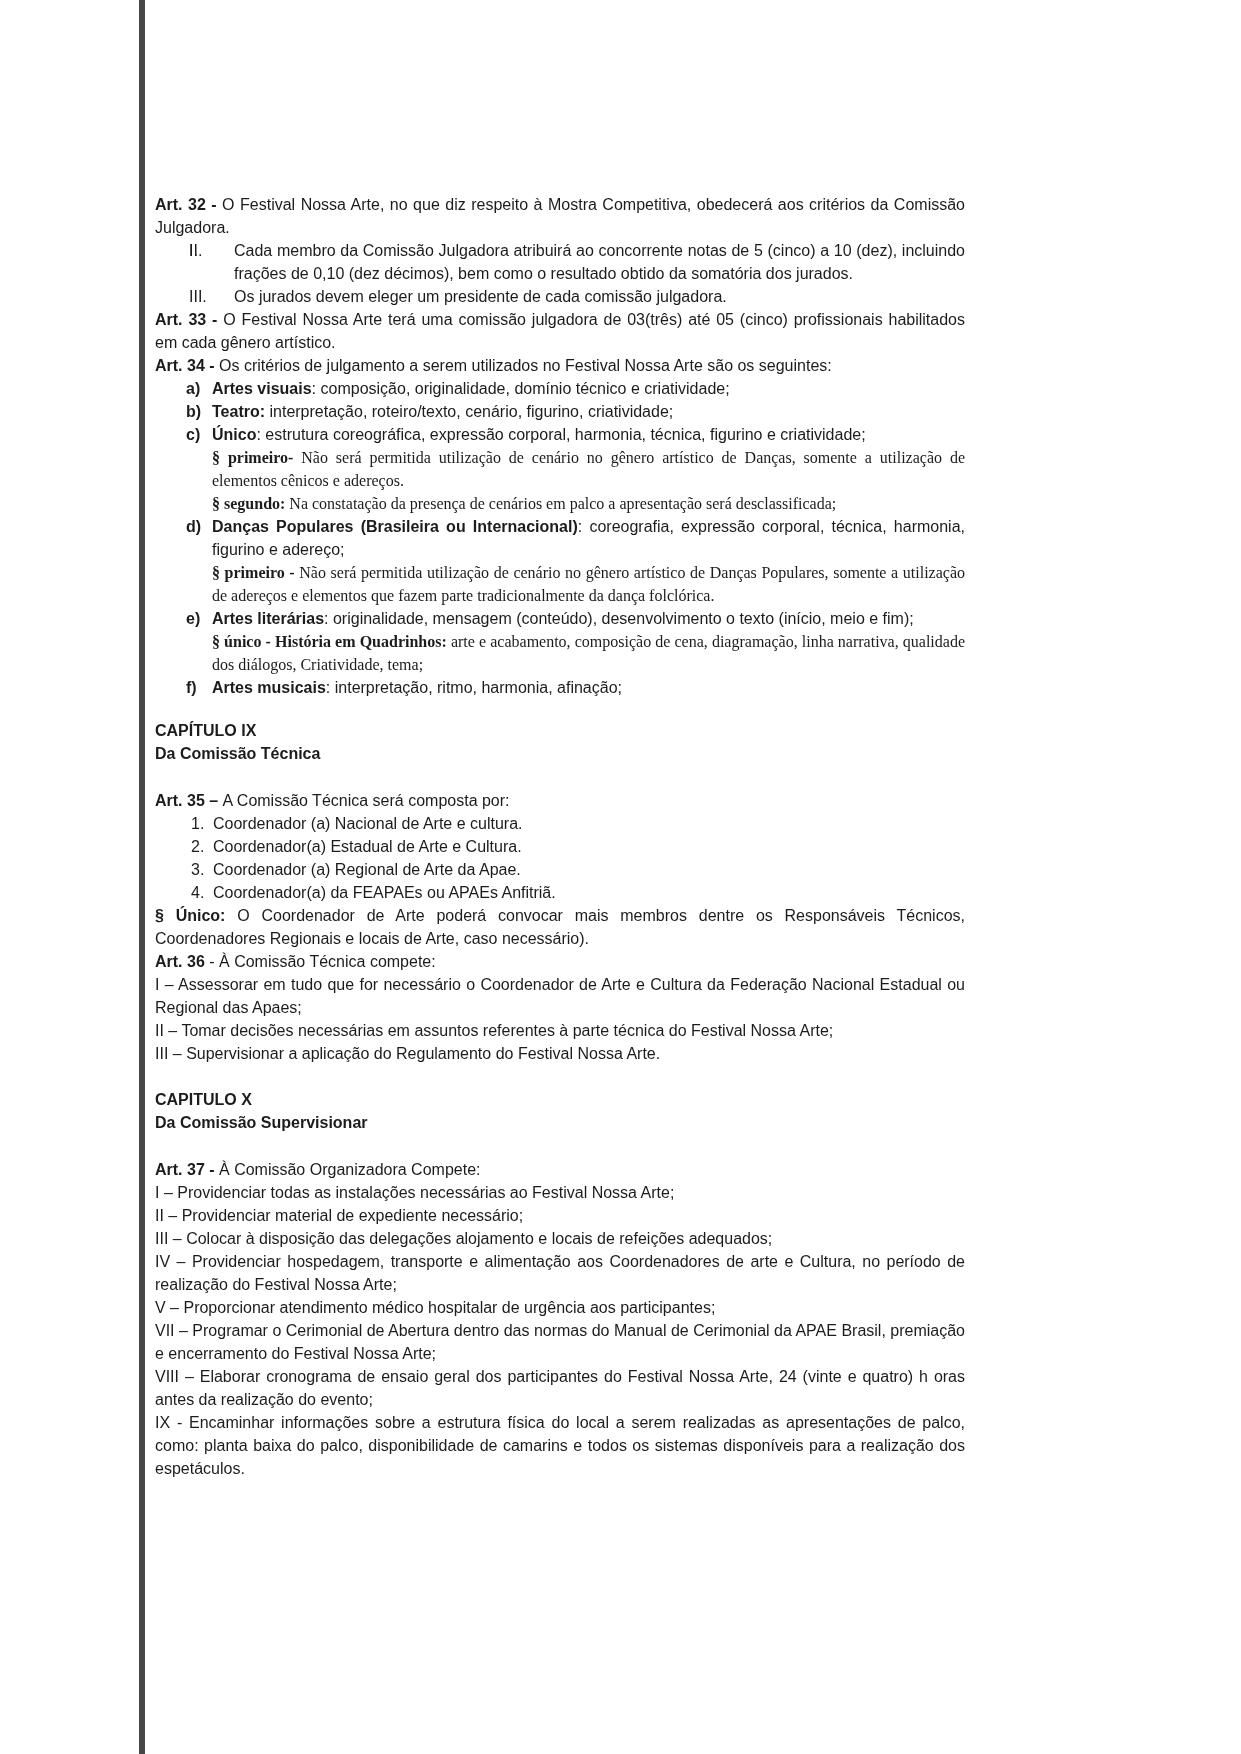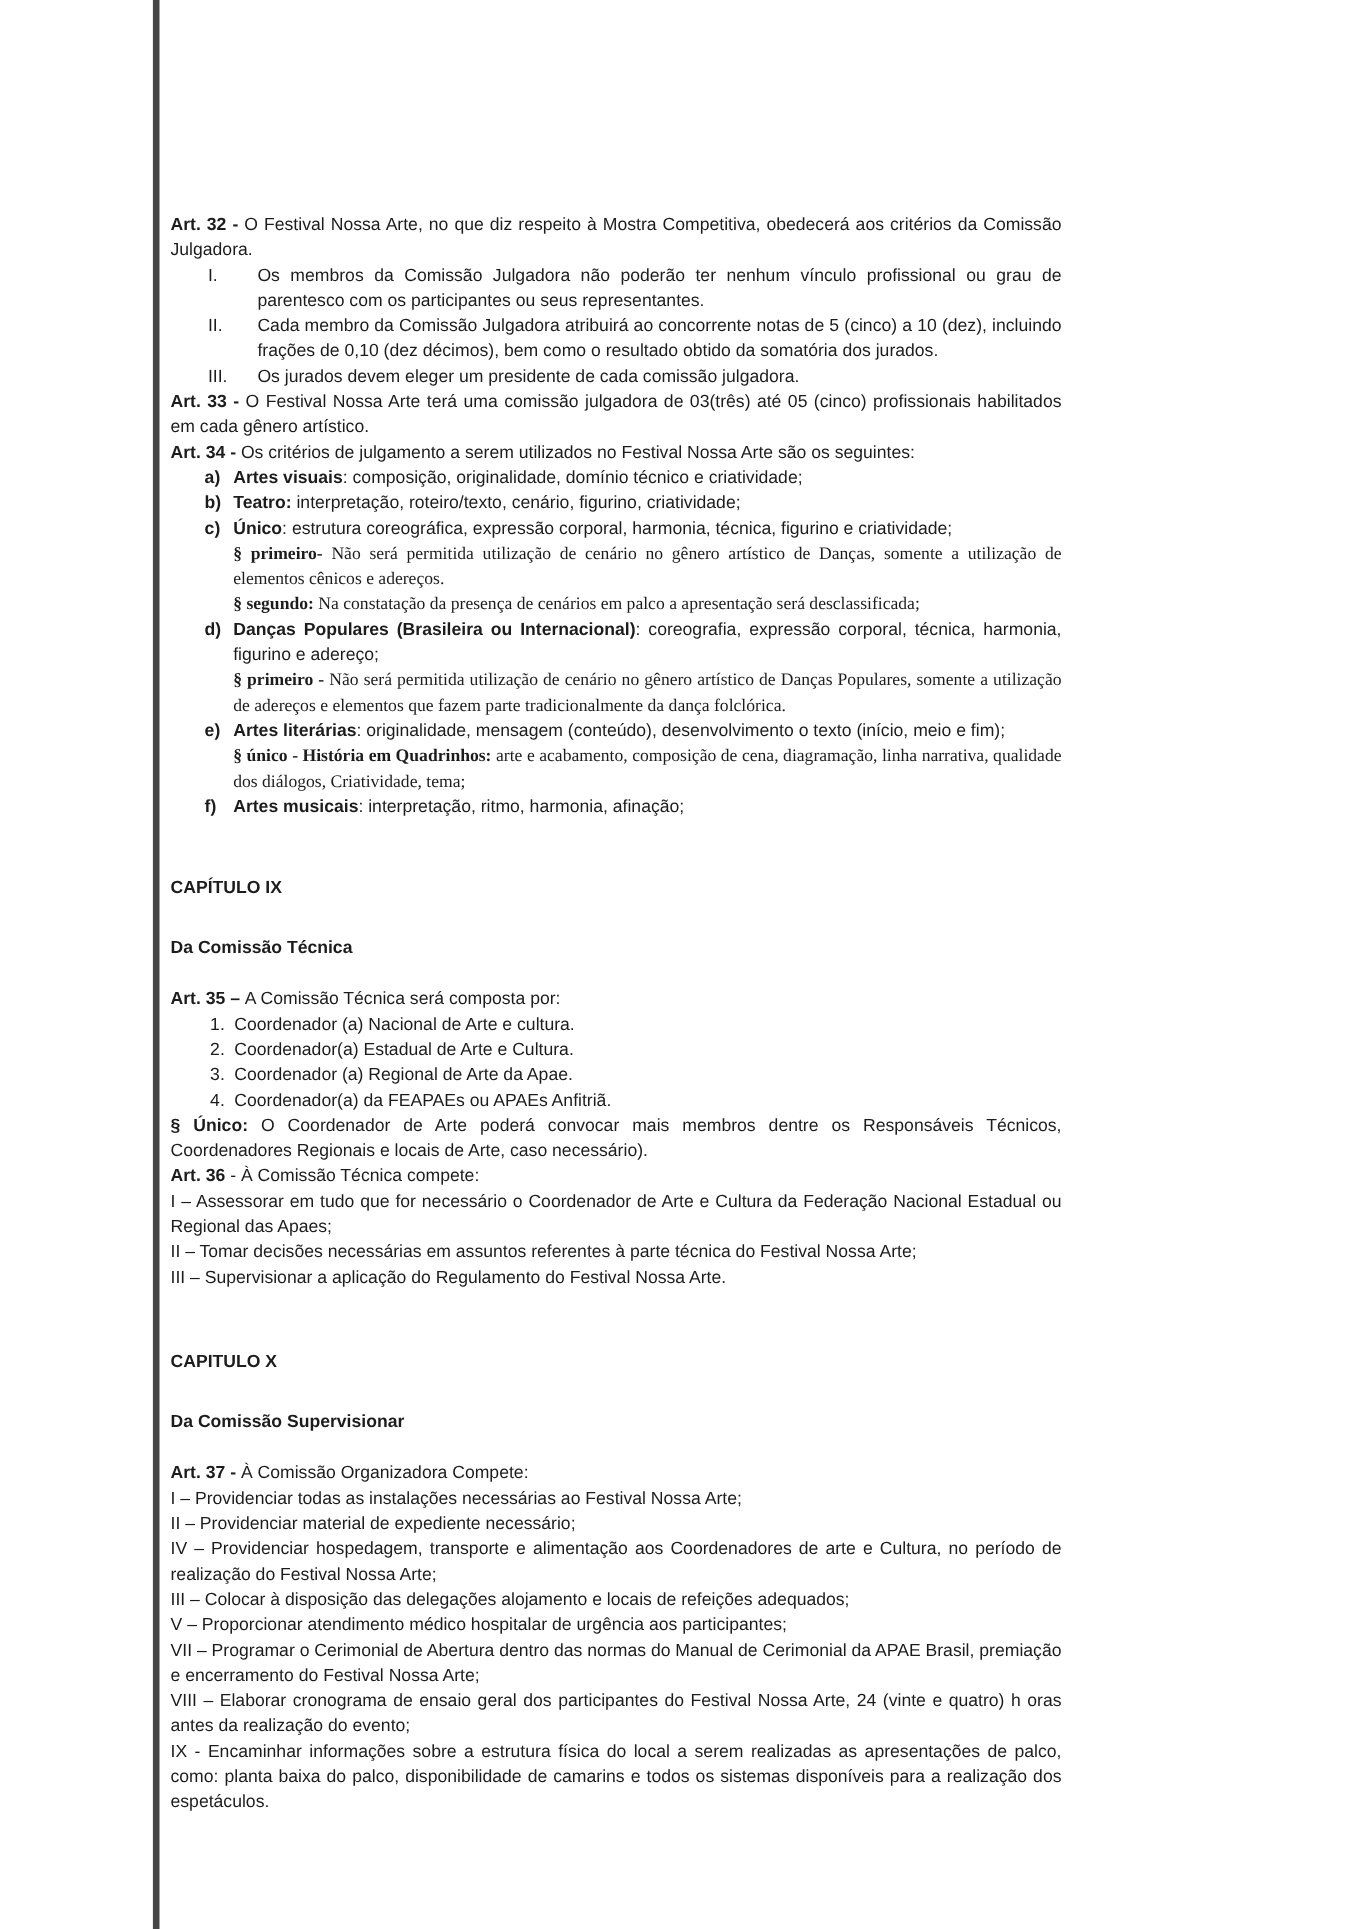--- a/index.html
+++ b/index.html
@@ -26,41 +26,41 @@
   .doc{
     position:absolute;
     left:155px;top:193px;
     width:810px;
     color:#1c1c1c;
     font-size:16px;
     line-height:23px;
     text-align:justify;
   }
   .blk{position:relative;}
-  .b-heading{font-weight:700;text-align:left;margin-top:31px;}
+  .b-heading{font-weight:700;text-align:left;}
   .b-para{}
   .marker{position:absolute;top:0;}
   .b-roman{padding-left:79px;}
   .b-roman > .marker{left:34px;}
   .b-letter{padding-left:57px;}
   .b-letter > .marker{left:31px;font-weight:700;}
   .b-sub{padding-left:57px;font-family:Liberation Serif, serif;}
   .b-num{padding-left:58px;}
   .b-num > .marker{left:36px;}
   b{font-weight:700;}
   .spacer{width:100%;}
 </style>
 </head>
 <body>
 
 <div class="page">
   <div class="edge-line"></div>
   <div class="doc">
       <div class="blk b-para"><b>Art. 32 - </b><span>O Festival Nossa Arte, no que diz respeito à Mostra Competitiva, obedecerá aos critérios da Comissão Julgadora.</span></div>
-      <div class="blk b-roman"><span class="marker">I.</span><span>Os membros da Comissão Julgadora não poderão ter nenhum vínculo profissional ou grau de parentesco com os participantes ou seus representantes.</span></div>
+      <div class="blk b-roman"><span class="marker">I.</span></div>
       <div class="blk b-roman"><span class="marker">II.</span><span>Cada membro da Comissão Julgadora atribuirá ao concorrente notas de 5 (cinco) a 10 (dez), incluindo frações de 0,10 (dez décimos), bem como o resultado obtido da somatória dos jurados.</span></div>
       <div class="blk b-roman"><span class="marker">III.</span><span>Os jurados devem eleger um presidente de cada comissão julgadora.</span></div>
       <div class="blk b-para"><b>Art. 33 - </b><span>O Festival Nossa Arte terá uma comissão julgadora de 03(três) até 05 (cinco) profissionais habilitados em cada gênero artístico.</span></div>
       <div class="blk b-para"><b>Art. 34 - </b><span>Os critérios de julgamento a serem utilizados no Festival Nossa Arte são os seguintes:</span></div>
       <div class="blk b-letter"><span class="marker">a)</span><b>Artes visuais</b><span>: composição, originalidade, domínio técnico e criatividade;</span></div>
       <div class="blk b-letter"><span class="marker">b)</span><b>Teatro:</b><span> interpretação, roteiro/texto, cenário, figurino, criatividade;</span></div>
       <div class="blk b-letter"><span class="marker">c)</span><b>Único</b><span>:  estrutura  coreográfica, expressão  corporal, harmonia, técnica, figurino e criatividade;</span></div>
       <div class="blk b-sub"><b>§ primeiro- </b><span>Não será permitida utilização de cenário no gênero artístico de Danças, somente a utilização de elementos cênicos e adereços.</span></div>
       <div class="blk b-sub"><b>§ segundo: </b><span>Na constatação da presença de cenários em palco a apresentação será desclassificada;</span></div>
       <div class="blk b-letter"><span class="marker">d)</span><b>Danças Populares (Brasileira ou Internacional)</b><span>: coreografia, expressão corporal, técnica, harmonia, figurino e adereço;</span></div>
@@ -82,20 +82,20 @@
       <div class="blk b-para"><span>I – Assessorar em tudo que for necessário o Coordenador de Arte e Cultura da Federação Nacional Estadual ou Regional das Apaes;</span></div>
       <div class="blk b-para"><span>II – Tomar decisões necessárias em assuntos referentes à parte técnica do Festival Nossa Arte;</span></div>
       <div class="blk b-para"><span>III – Supervisionar a aplicação do Regulamento do Festival Nossa Arte.</span></div>
       <div class="spacer" style="height: 23px;"></div>
       <div class="blk b-heading"><b>CAPITULO X</b></div>
       <div class="blk b-heading"><b>Da Comissão Supervisionar</b></div>
       <div class="spacer" style="height: 24px;"></div>
       <div class="blk b-para"><b>Art. 37 - </b><span>À Comissão Organizadora Compete:</span></div>
       <div class="blk b-para"><span>I – Providenciar todas as instalações necessárias ao Festival Nossa Arte;</span></div>
       <div class="blk b-para"><span>II – Providenciar material de expediente necessário;</span></div>
+      <div class="blk b-para"><span>III – Colocar à disposição das delegações alojamento e locais de refeições adequados;</span></div>
       <div class="blk b-para"><span>IV – Providenciar hospedagem, transporte e alimentação aos Coordenadores de arte e Cultura, no período de realização do Festival Nossa Arte;</span></div>
-      <div class="blk b-para"><span>III – Colocar à disposição das delegações alojamento e locais de refeições adequados;</span></div>
       <div class="blk b-para"><span>V – Proporcionar atendimento médico hospitalar de urgência aos participantes;</span></div>
       <div class="blk b-para"><span>VII – Programar o Cerimonial de Abertura dentro das normas do Manual de Cerimonial da APAE Brasil, premiação e encerramento do Festival Nossa Arte;</span></div>
       <div class="blk b-para"><span>VIII – Elaborar cronograma de ensaio geral dos participantes do Festival Nossa Arte, 24 (vinte e quatro) h oras antes da realização do evento;</span></div>
       <div class="blk b-para"><span>IX - Encaminhar informações sobre a estrutura física do local a serem realizadas as apresentações de palco, como: planta baixa do palco, disponibilidade de camarins e todos os sistemas disponíveis para a realização dos espetáculos.</span></div>
     </div>
 </div>
 
 </body></html>

